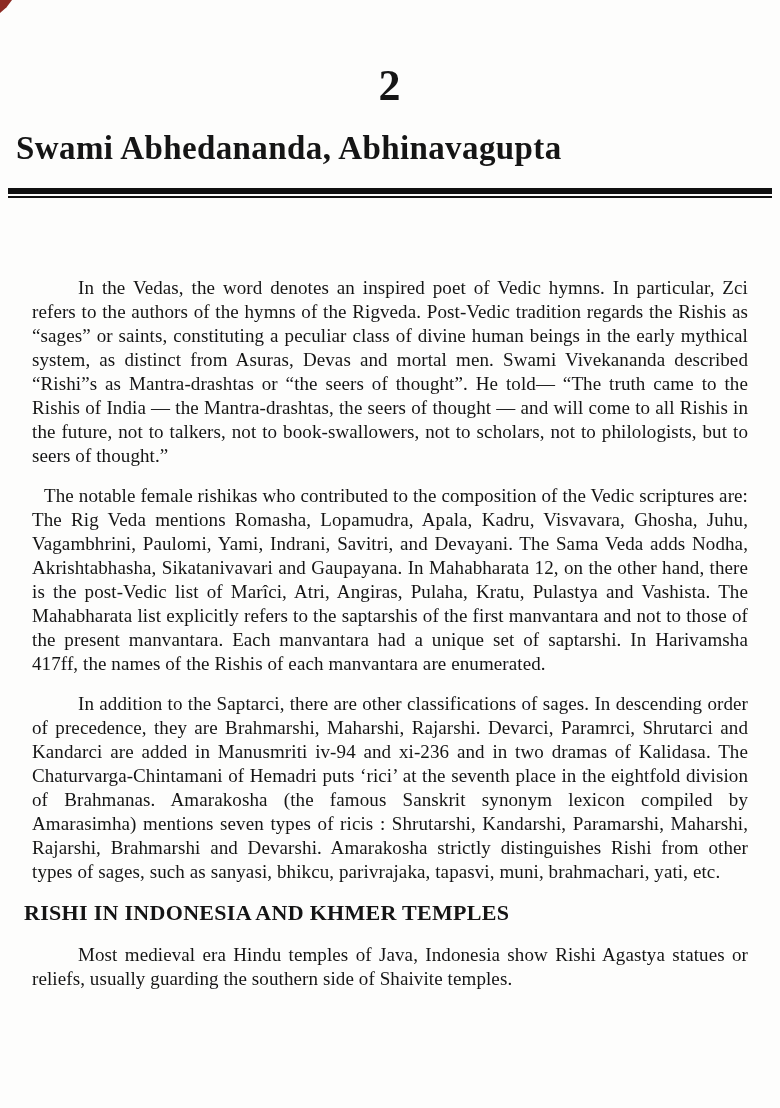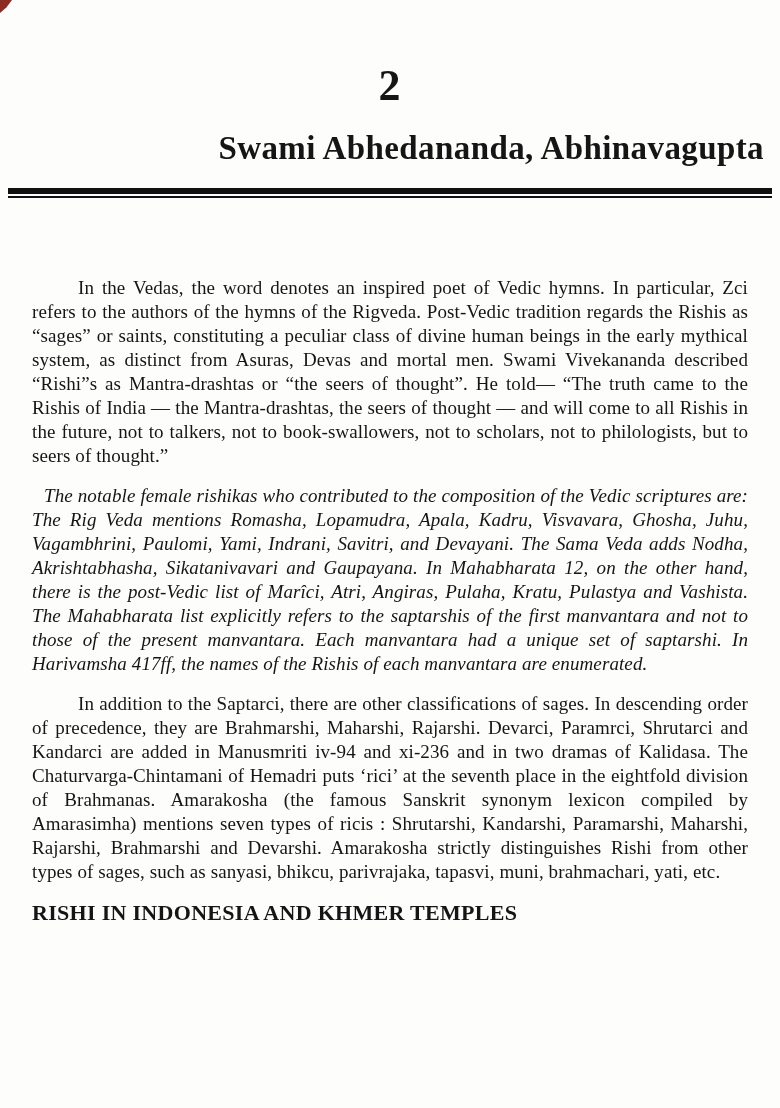--- a/index.html
+++ b/index.html
@@ -31,21 +31,21 @@
   .chapter-number {
     padding-top: 64px;
     text-align: center;
     font-size: 44px;
     font-weight: 600;
     letter-spacing: 1px;
     line-height: 1;
   }
   .chapter-title {
     margin: 22px 0 0 0;
-    text-align: right;
+    text-align: left;
     font-size: 33px;
     font-weight: 700;
     letter-spacing: 0.4px;
     line-height: 1.1;
   }
   .title-rule {
     margin: 22px -8px 0 -8px;
   }
   .title-rule .thick {
     height: 6px;
@@ -60,23 +60,23 @@
     margin-top: 78px;
   }
   .body-text p {
     margin: 16px;
     font-size: 19px;
     line-height: 24px;
     text-align: justify;
     letter-spacing: 0.1px;
   }
   .indent-lg { text-indent: 46px; }
-  .indent-sm { text-indent: 12px; font-style: italic; }
+  .indent-sm { text-indent: 12px; }
   .section-heading {
-    margin: 16px 0 12px 16px;
+    margin: 16px 0 12px 8px;
     font-size: 22px;
     font-weight: 700;
     letter-spacing: 0.3px;
     text-align: left;
     line-height: 1.2;
   }
 </style>
 </head>
 <body>
 
@@ -96,15 +96,16 @@
   <div class="body-text">
 
     <p class="indent-lg">In the Vedas, the word denotes an inspired poet of Vedic hymns. In particular, Zci refers to the authors of the hymns of the Rigveda. Post-Vedic tradition regards the Rishis as “sages” or saints, constituting a peculiar class of divine human beings in the early mythical system, as distinct from Asuras, Devas and mortal men. Swami Vivekananda described “Rishi”s as Mantra-drashtas or “the seers of thought”. He told— “The truth came to the Rishis of India — the Mantra-drashtas, the seers of thought — and will come to all Rishis in the future, not to talkers, not to book-swallowers, not to scholars, not to philologists, but to seers of thought.”</p>
 
     <p class="indent-sm">The notable female rishikas who contributed to the composition of the Vedic scriptures are: The Rig Veda mentions Romasha, Lopamudra, Apala, Kadru, Visvavara, Ghosha, Juhu, Vagambhrini, Paulomi, Yami, Indrani, Savitri, and Devayani. The Sama Veda adds Nodha, Akrishtabhasha, Sikatanivavari and Gaupayana. In Mahabharata 12, on the other hand, there is the post-Vedic list of Marîci, Atri, Angiras, Pulaha, Kratu, Pulastya and Vashista. The Mahabharata list explicitly refers to the saptarshis of the first manvantara and not to those of the present manvantara. Each manvantara had a unique set of saptarshi. In Harivamsha 417ff, the names of the Rishis of each manvantara are enumerated.</p>
 
     <p class="indent-lg">In addition to the Saptarci, there are other classifications of sages. In descending order of precedence, they are Brahmarshi, Maharshi, Rajarshi. Devarci, Paramrci, Shrutarci and Kandarci are added in Manusmriti iv-94 and xi-236 and in two dramas of Kalidasa. The Chaturvarga-Chintamani of Hemadri puts ‘rici’ at the seventh place in the eightfold division of Brahmanas. Amarakosha (the famous Sanskrit synonym lexicon compiled by Amarasimha) mentions seven types of ricis : Shrutarshi, Kandarshi, Paramarshi, Maharshi, Rajarshi, Brahmarshi and Devarshi. Amarakosha strictly distinguishes Rishi from other types of sages, such as sanyasi, bhikcu, parivrajaka, tapasvi, muni, brahmachari, yati, etc.</p>
 
     <h2 class="section-heading">RISHI IN INDONESIA AND KHMER TEMPLES</h2>
 
+    <p class="indent-lg">Most medieval era Hindu temples of Java, Indonesia show Rishi Agastya statues or reliefs, usually guarding the southern side of Shaivite temples.</p>
 
   </div>
 </div>
 
 </body></html>

